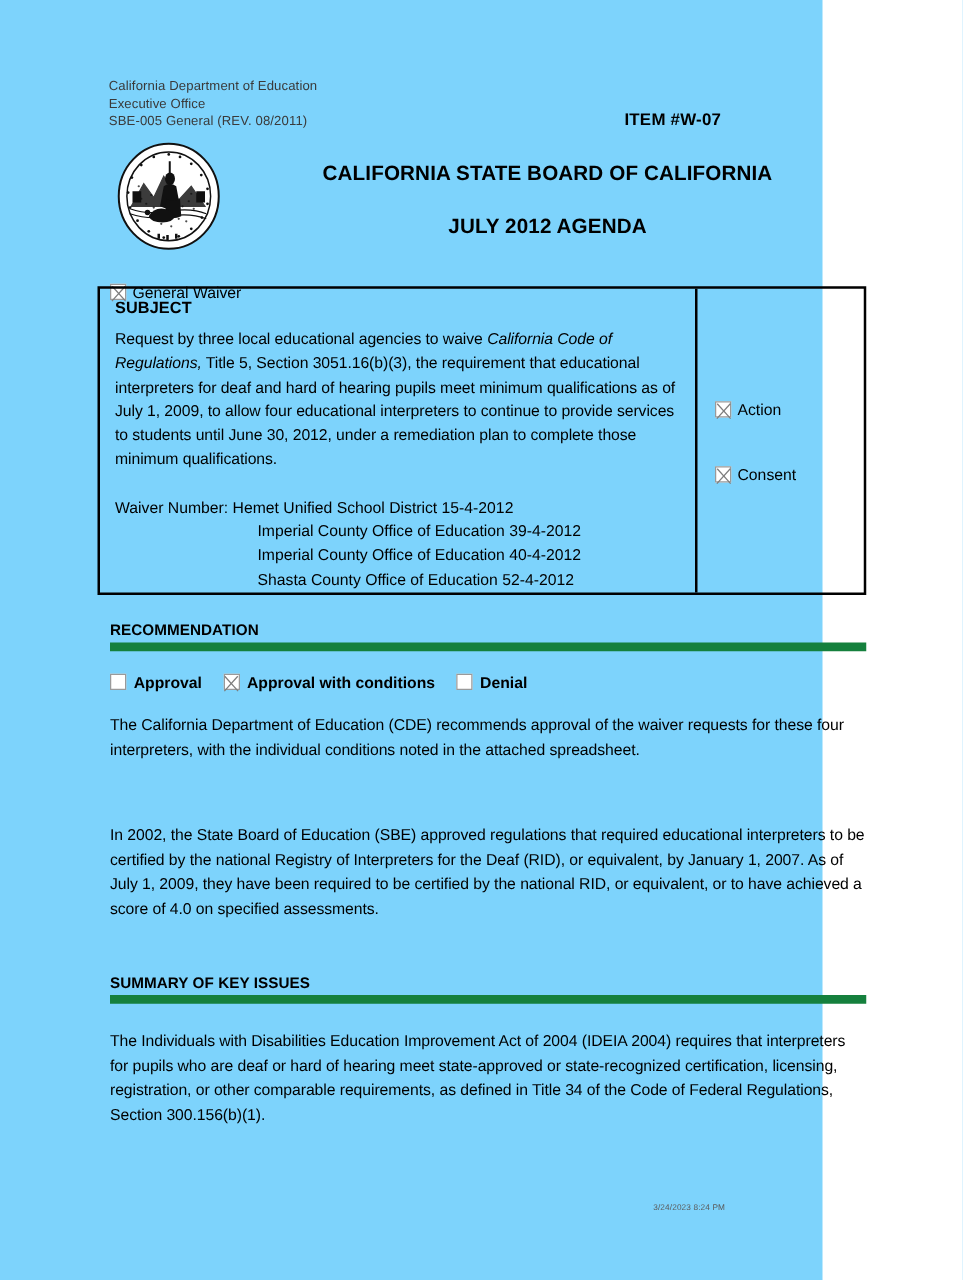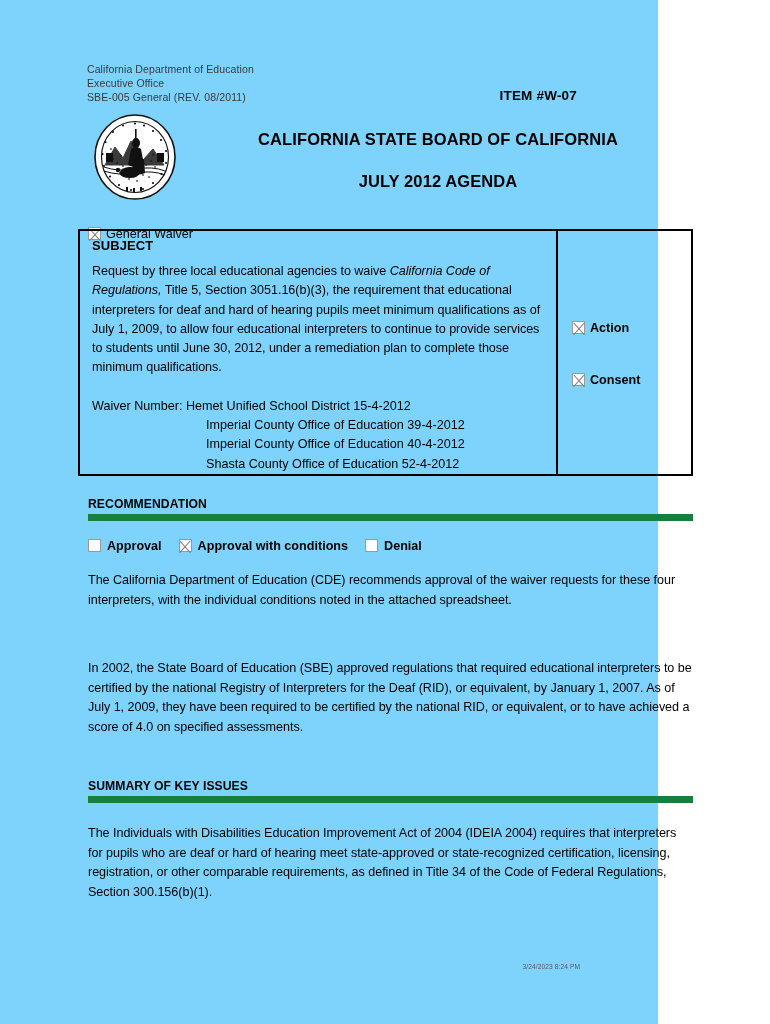--- a/index.html
+++ b/index.html
@@ -154,21 +154,21 @@
     font-size: 12.6px;
     line-height: 19.3px;
   }
   .waiver-block .wline { white-space: nowrap; }
   .waiver-block .ind { padding-left: 114px; }
 
   .act-item {
     position: absolute;
     left: 14px;
     font-size: 12.6px;
-    font-weight: bold;
+    font-weight: normal;
     white-space: nowrap;
     text-align: center;
   }
   .act-item .lbl { margin-left: 5px; }
   .act-action { top: 90px; }
   .act-consent { top: 142px; }
 
   
   .sec {
     position: absolute;

